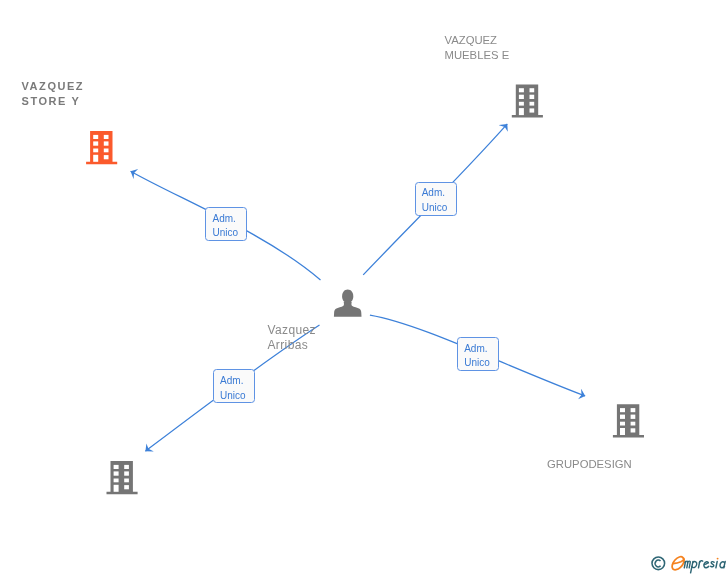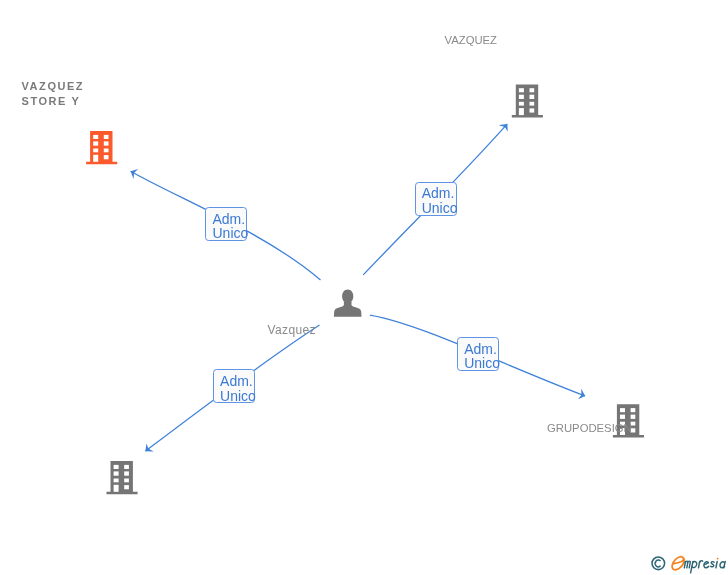--- a/index.html
+++ b/index.html
@@ -3,21 +3,21 @@
 <meta charset="utf-8">
 <style>
   html,body{margin:0;padding:0;background:#ffffff;}
   body{width:728px;height:575px;font-family:"Liberation Sans",sans-serif;overflow:hidden;}
   #canvas{position:relative;width:728px;height:575px;background:#fff;}
   svg.layer{position:absolute;left:0;top:0;width:728px;height:575px;}
   .node-caption{position:absolute;color:#8a8a8a;font-size:11.3px;line-height:15.4px;white-space:nowrap;}
   .node-caption.hi{color:#7a7a7a;font-weight:bold;font-size:11px;letter-spacing:1.55px;line-height:15px;text-indent:1.55px;}
   .edge-label-box{position:absolute;width:42px;height:34px;box-sizing:border-box;
     border:1.35px solid #5f93e4;border-radius:3.5px;background:#fafafa;
-    color:#3a7ad4;font-size:14px;padding:3.6px 0 0 6.2px;}
+    color:#3a7ad4;font-size:10px;padding:3.6px 0 0 6.2px;}
   .edge-label-box span{display:block;line-height:14.8px;}
   .watermark{position:absolute;left:648px;top:548px;}
 </style>
 </head>
 <body>
 
 <div id="canvas">
 
   <svg class="layer" viewBox="0 0 728 575">
     <defs>
@@ -92,29 +92,31 @@
     </g>
   </svg>
 
   <div class="node-caption hi" style="left: 20px; top: 79px; width: 160px; color: rgb(122, 122, 122);">
     <div>VAZQUEZ</div>
     <div>STORE Y</div>
   </div>
 
   <div class="node-caption" style="left: 444.5px; top: 33px; width: 160px; color: rgb(138, 138, 138);">
     <div>VAZQUEZ</div>
+    <div>MUEBLES E</div>
   </div>
 
-  <div class="node-caption" style="left: 547px; top: 421px; width: 160px; color: rgb(138, 138, 138);">
+  <div class="node-caption" style="left: 547px; top: 457px; width: 160px; color: rgb(138, 138, 138);">
     <div>GRUPODESIGN</div>
   </div>
 
 
   <div class="node-caption" style="left: 267px; top: 323px; width: 160px; font-size: 12px; letter-spacing: 0.4px; line-height: 15.4px; text-indent: 0.4px; color: rgb(138, 138, 138);">
     <div>Vazquez</div>
+    <div>Arribas</div>
   </div>
 
   <div class="edge-label-box" style="left:205.3px;top:207.1px;">
     <span>Adm.</span>
     <span>Unico</span>
   </div>
   <div class="edge-label-box" style="left:414.5px;top:181.5px;">
     <span>Adm.</span>
     <span>Unico</span>
   </div>

